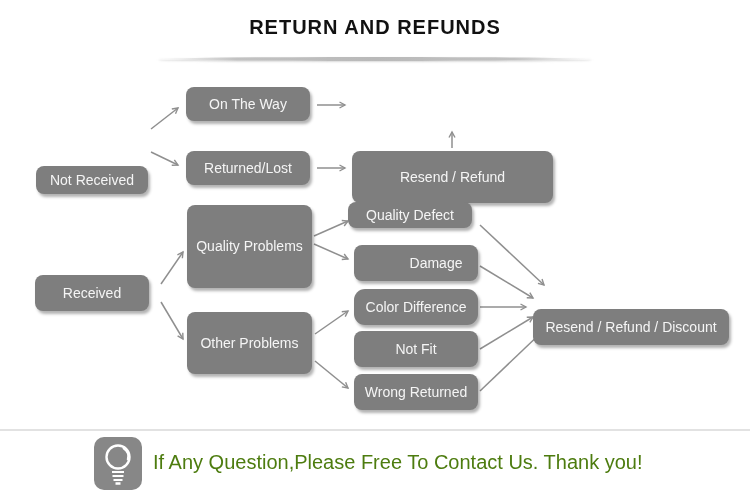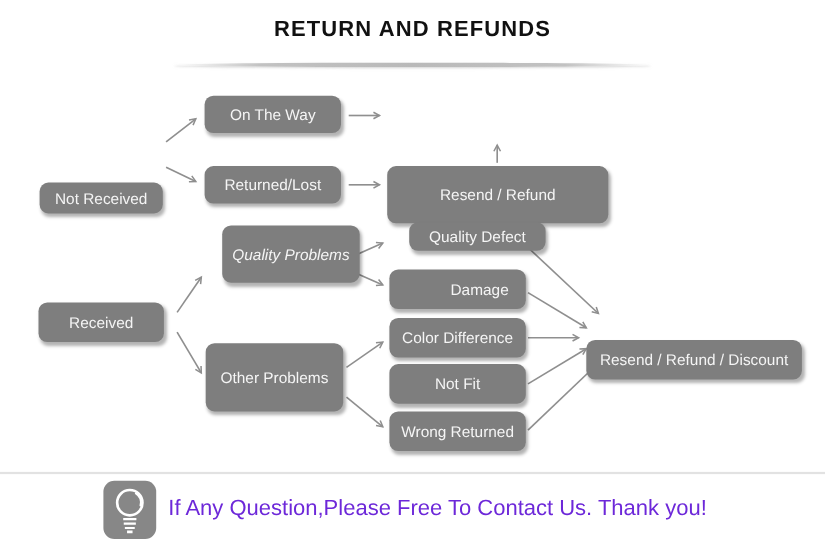--- a/index.html
+++ b/index.html
@@ -23,21 +23,21 @@
     box-shadow:2px 3px 3px rgba(0,0,0,0.30);padding:0 4px;box-sizing:border-box;
   }
   #arrow-layer{position:absolute;top:0;left:0;width:750px;height:500px;pointer-events:none;}
   #arrow-layer line{stroke:var(--arrow,#8f8f8f);stroke-width:1.5;}
   .footer-divider{position:absolute;top:429px;left:0;width:750px;height:2px;background:#e2e2e2;}
   .footer-icon{
     position:absolute;left:94px;top:437px;width:48px;height:53px;border-radius:10px;
     background:#878787;display:flex;align-items:center;justify-content:center;
   }
   .footer-text{
-    position:absolute;left:153px;top:451px;font-size:20px;color:#6d28d9;white-space:nowrap;
+    position:absolute;left:153px;top:451px;font-size:20px;color:#4d7c0f;white-space:nowrap;
   }
 </style>
 </head>
 <body>
 
 <div id="stage" style="--box-fill: #7e7e7e; --box-text: #f5f5f5; --arrow: #8f8f8f; --title-text: #111111;">
 
   <div class="page-title">RETURN AND REFUNDS</div>
   <div class="title-underline"></div>
 
@@ -64,26 +64,26 @@
     <line x1="480" y1="349" x2="533" y2="317" marker-end="url(#arr)"></line>
     <line x1="480" y1="391" x2="544" y2="330" marker-end="url(#arr)"></line>
   </svg>
 
   <div class="node" style="left:36px;top:122px;width:112px;height:28px;margin-top:44px;">Not Received</div>
   <div class="node" style="left:186px;top:87px;width:124px;height:34px;">On The Way</div>
   <div class="node" style="left:186px;top:151px;width:124px;height:34px;">Returned/Lost</div>
   <div class="node" style="left:352px;top:151px;width:201px;height:52px;">Resend / Refund</div>
 
   <div class="node" style="left:35px;top:275px;width:114px;height:36px;">Received</div>
-  <div class="node" style="left:202px;top:205px;width:125px;height:52px;font-style:italic;">Quality Problems</div>
+  <div class="node" style="left:187px;top:205px;width:125px;height:83px;">Quality Problems</div>
   <div class="node" style="left:187px;top:312px;width:125px;height:62px;">Other Problems</div>
 
-  <div class="node" style="left:372px;top:202px;width:124px;height:26px;">Quality Defect</div>
+  <div class="node" style="left:348px;top:202px;width:124px;height:26px;">Quality Defect</div>
   <div class="node" style="left:354px;top:245px;width:124px;height:36px;padding-left:44px;">Damage</div>
-  <div class="node" style="left:354px;top:289px;width:124px;height:36px;">Color Difference</div>
+  <div class="node" style="left:354px;top:289px;width:124px;height:36px;border-radius:11px;">Color Difference</div>
   <div class="node" style="left:354px;top:331px;width:124px;height:36px;">Not Fit</div>
   <div class="node" style="left:354px;top:374px;width:124px;height:36px;">Wrong Returned</div>
 
   <div class="node" style="left:533px;top:290px;width:196px;height:36px;margin-top:19px;">Resend / Refund / Discount</div>
 
   <div class="footer-divider"></div>
 
   <div class="footer-icon">
     <svg width="48" height="53" viewBox="0 0 48 53">
       <circle cx="24" cy="20" r="11.5" fill="none" stroke="#ffffff" stroke-width="2.4"></circle>

